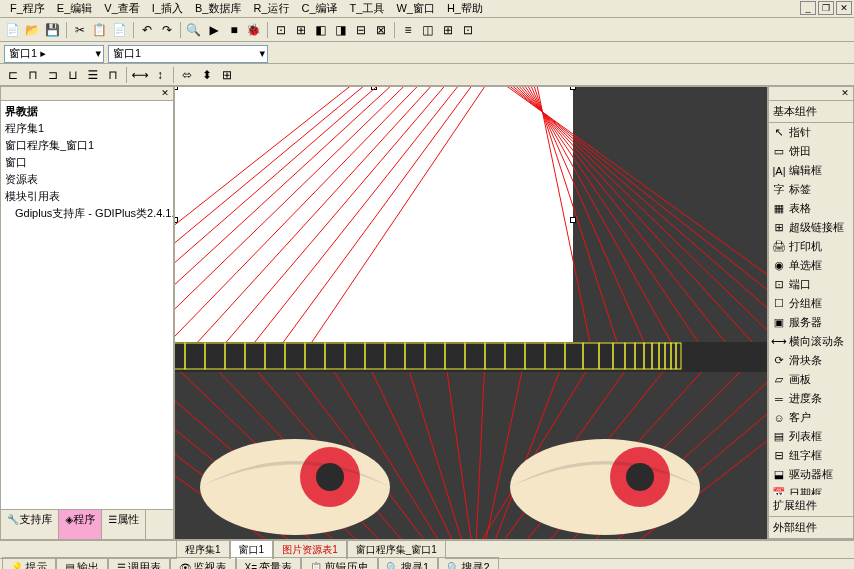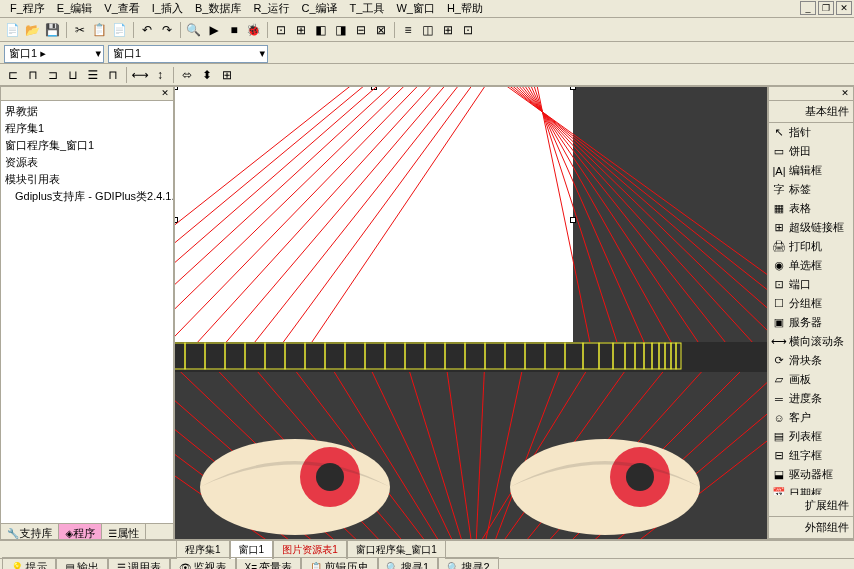--- a/index.html
+++ b/index.html
@@ -15,26 +15,26 @@
 .dropdown{height:18px;background:#fff;border:1px solid #7f9db9;padding:0 16px 0 4px;position:relative;min-width:100px}
 .dropdown::after{content:"▾";position:absolute;right:2px;top:1px}
 .tb2{height:22px;background:#ece9d8;border-bottom:1px solid #aca899;display:flex;align-items:center;padding:0 4px;gap:2px}
 .main{display:flex;height:454px}
 .left-panel{width:174px;background:#fff;border:1px solid #aca899;display:flex;flex-direction:column}
 .panel-hdr{height:14px;background:#ece9d8;border-bottom:1px solid #aca899;display:flex;justify-content:flex-end;align-items:center;padding:0 2px}
 .panel-x{width:12px;height:12px;font-size:9px;text-align:center;cursor:pointer}
 .tree{flex:1;padding:2px;overflow:auto;font-size:11px;line-height:15px}
 .tree-item{padding:1px 0 1px 2px;white-space:nowrap;cursor:default}
 .tree-item.i1{padding-left:12px}
-.left-tabs{height:16px;display:flex;border-top:1px solid #aca899;background:#ece9d8}
+.left-tabs{height:30px;display:flex;border-top:1px solid #aca899;background:#ece9d8}
 .ltab{padding:2px 6px;border-right:1px solid #aca899;font-size:10px;cursor:pointer}
 .ltab.active{background:#f9a8d4}
 .canvas-area{flex:1;background:#3b3b3b;position:relative;overflow:hidden;border:1px solid #aca899}
 .right-panel{width:86px;background:#ece9d8;border:1px solid #aca899;display:flex;flex-direction:column}
-.rp-title{background:#ece9d8;padding:3px 4px;border-bottom:1px solid #aca899;text-align:right;font-size:11px}
+.rp-title{background:#ece9d8;padding:3px 4px;border-bottom:1px solid #aca899;text-align:left;font-size:11px}
 .rp-list{flex:1;overflow:auto}
 .rp-item{display:flex;align-items:center;padding:2px 3px;gap:3px;cursor:pointer;font-size:11px}
 .rp-icon{width:14px;height:14px;display:flex;align-items:center;justify-content:center;font-size:11px}
 .bottom-tabs{height:18px;background:#ece9d8;border-top:1px solid #aca899;display:flex;align-items:center;padding:0 2px;gap:0}
 .btab{padding:2px 8px;border:1px solid #aca899;border-bottom:none;font-size:10px;cursor:pointer;background:#ece9d8}
 .btab.active{background:#fff}
 .btab.red{color:#c00}
 .statusbar{height:18px;background:#ece9d8;border-top:1px solid #aca899;display:flex;align-items:center;padding:0 2px;gap:0}
 .status-btn{padding:2px 8px;border:1px solid #aca899;font-size:10px;display:flex;align-items:center;gap:2px}
 .form-handle{width:6px;height:6px;background:#fff;border:1px solid #000;position:absolute}
@@ -112,23 +112,24 @@
   <div class="tb-btn">⊞</div>
 </div>
 
 <div class="main">
 
   <div class="left-panel">
     <div class="panel-hdr">
       <div class="panel-x">✕</div>
     </div>
     <div class="tree">
-      <div class="tree-item" style="font-weight:normal">界教据</div>
+      <div class="tree-item" style="font-weight:bold">界教据</div>
       <div class="tree-item">程序集1</div>
       <div class="tree-item">窗口程序集_窗口1</div>
+      <div class="tree-item">窗口</div>
       <div class="tree-item">资源表</div>
       <div class="tree-item">模块引用表</div>
       <div class="tree-item i1">Gdiplus支持库 - GDIPlus类2.4.1.ec</div>
     </div>
     <div class="left-tabs">
       <div class="ltab">🔧<span>支持库</span></div>
       <div class="ltab active">◈<span>程序</span></div>
       <div class="ltab">☰<span>属性</span></div>
     </div>
   </div>

